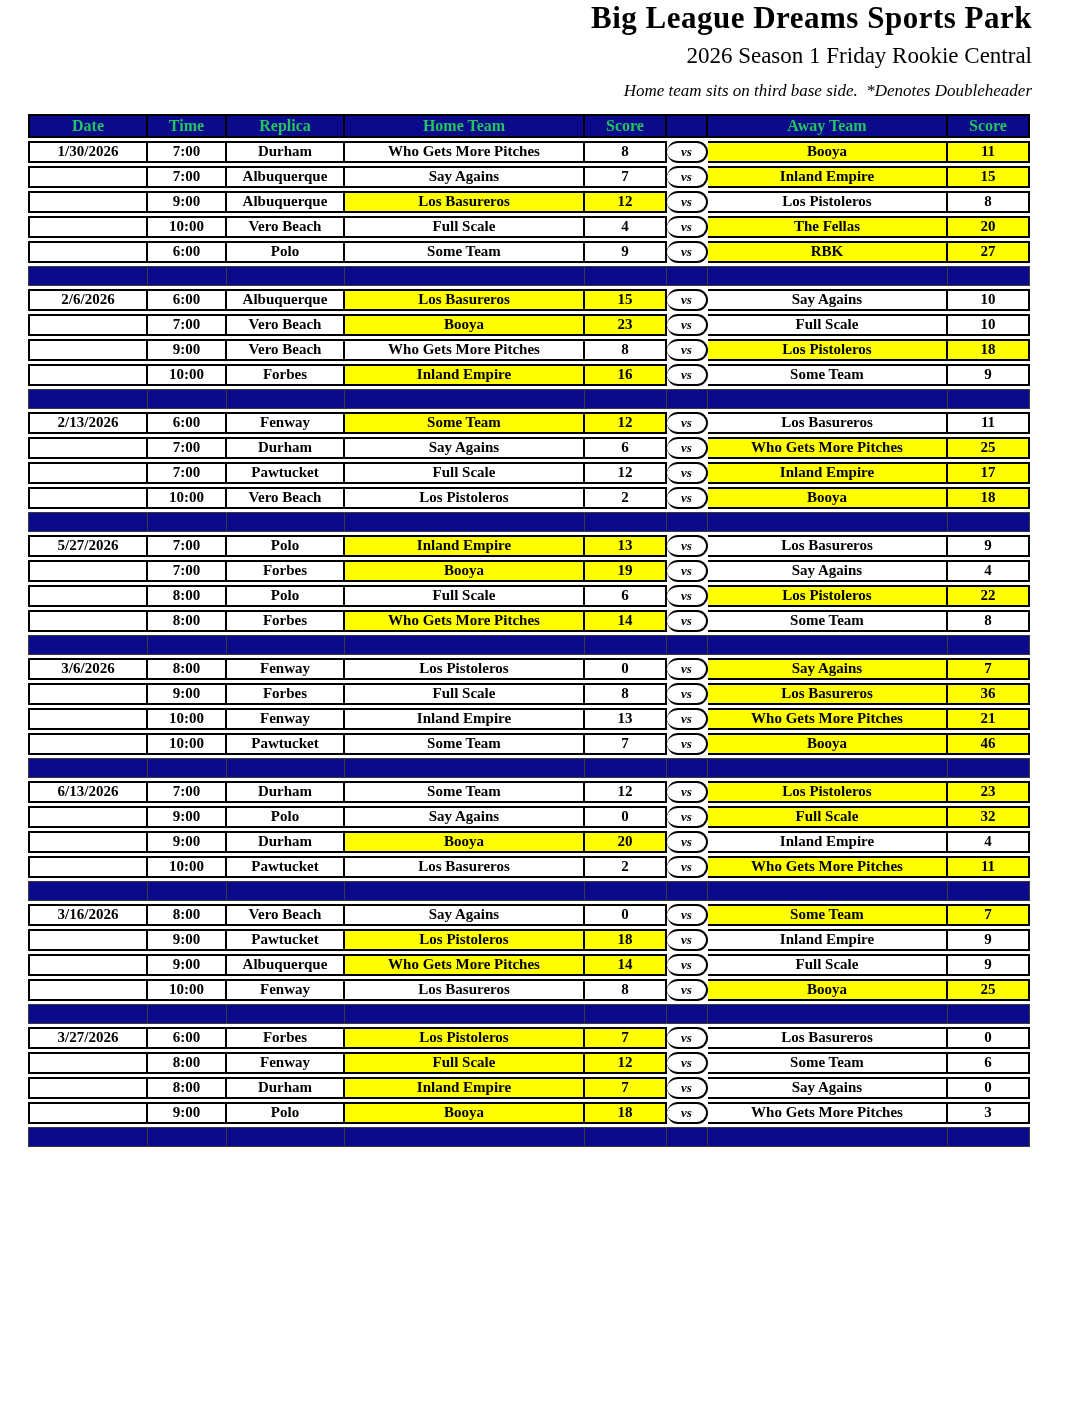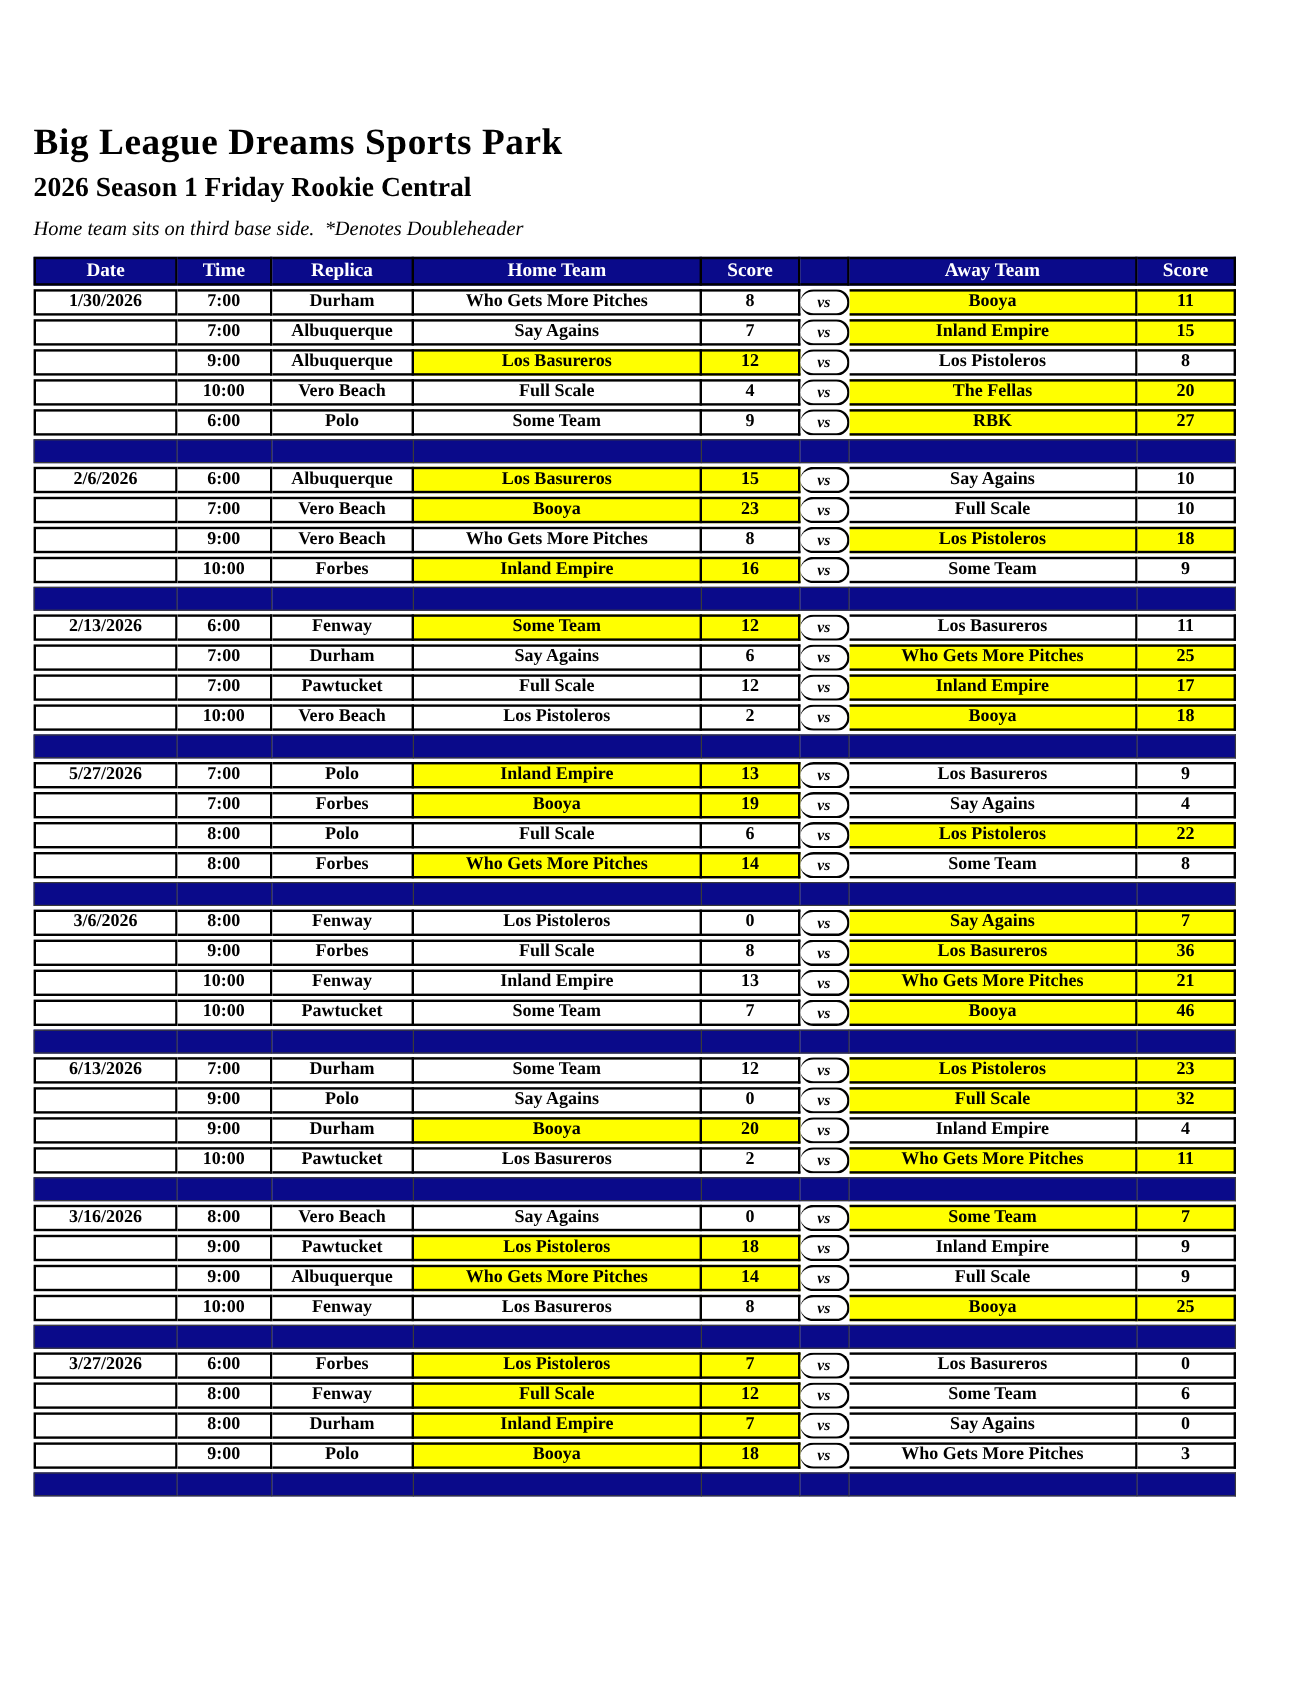--- a/index.html
+++ b/index.html
@@ -3,44 +3,44 @@
 <meta charset="utf-8">
 <style>
   html,body { margin:0; padding:0; background:#fff; }
   body {
     width:1088px; height:1408px;
     font-family:"Liberation Serif","DejaVu Serif",serif;
     color:#000;
     overflow:hidden;
   }
   .page { width:1088px; height:1408px; position:relative; }
-  .header-block { padding-top:100px; width:1004px; margin-left:28px; text-align:left; }
+  .header-block { width:1004px; margin-left:28px; text-align:right; }
   .title { font-size:31px; font-weight:bold; margin:0; line-height:1.15; letter-spacing:0.5px; }
-  .subtitle { font-size:23px; font-weight:bold; margin:7px 0 0 0; }
+  .subtitle { font-size:23px; font-weight:normal; margin:7px 0 0 0; }
   .note { font-size:17px; font-weight:normal; font-style:italic; margin:12px 0 0 0; white-space:pre-wrap; }
 
   .sched { margin:13px 0 0 28px; width:1002px; }
   .row {
     display:grid;
     grid-template-columns:120px 79px 118px 240px 82px 41px 240px 82px;
     margin-bottom:3px;
   }
   .cell {
     box-sizing:border-box;
     border:2px solid #000; border-left:0;
     height:22px;
     display:flex; align-items:center; justify-content:center;
     font-size:15px; font-weight:bold;
     background:#fff;
     overflow:hidden; white-space:nowrap;
   }
   .row .cell:first-child { border-left:2px solid #000; }
   .hdr .cell {
     background:var(--navy,#0a0a8a);
-    color:#ffffff; height:24px; font-size:16px;
+    color:#22c55e; height:24px; font-size:16px;
   }
   .sep .cell {
     background:var(--navy,#0a0a8a);
     border:1px solid #3a3a3a; border-left:0;
     height:20px;
   }
   .sep .cell:first-child { border-left:1px solid #3a3a3a; }
   .vs { font-style:italic; font-size:13px;border-radius:11px; }
   .win { background:var(--hilite,#ffff00); }
 </style>

